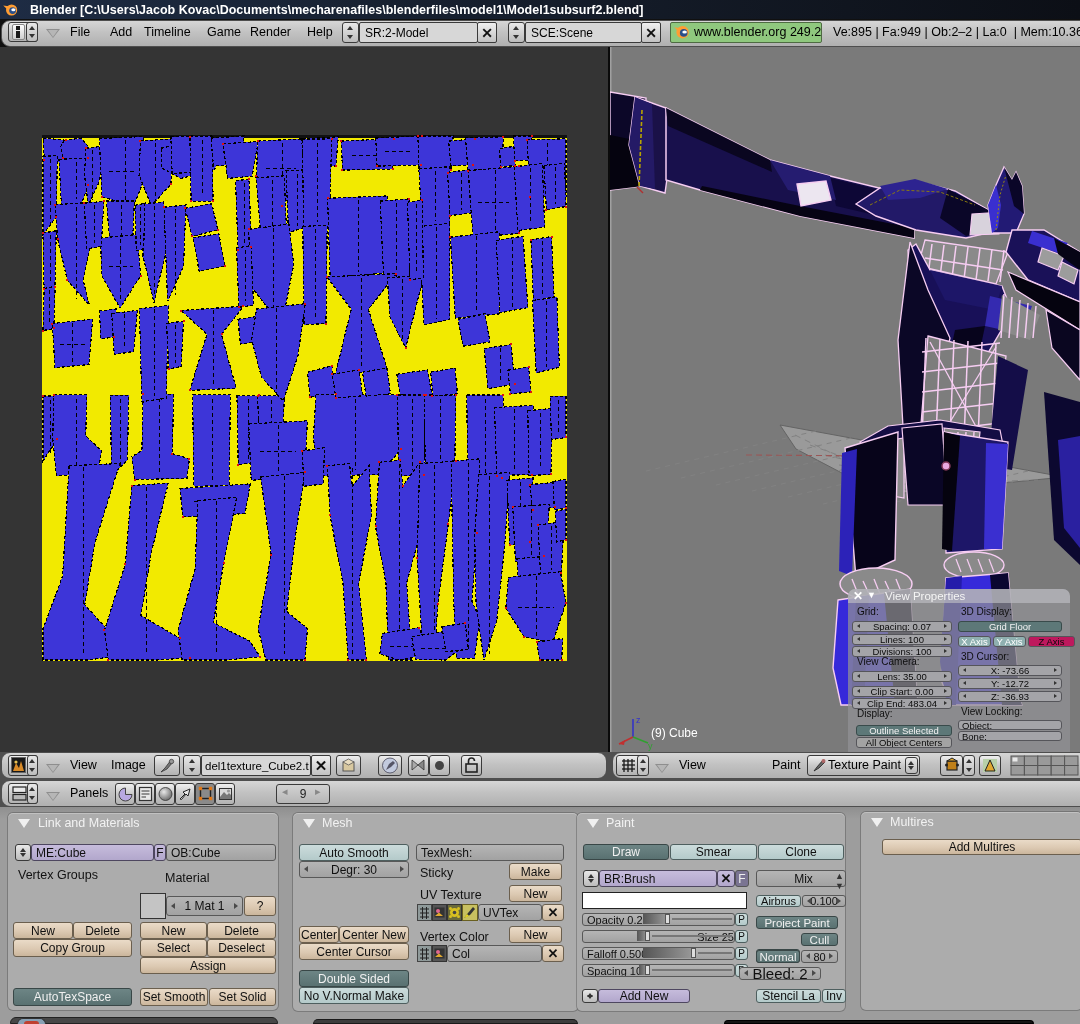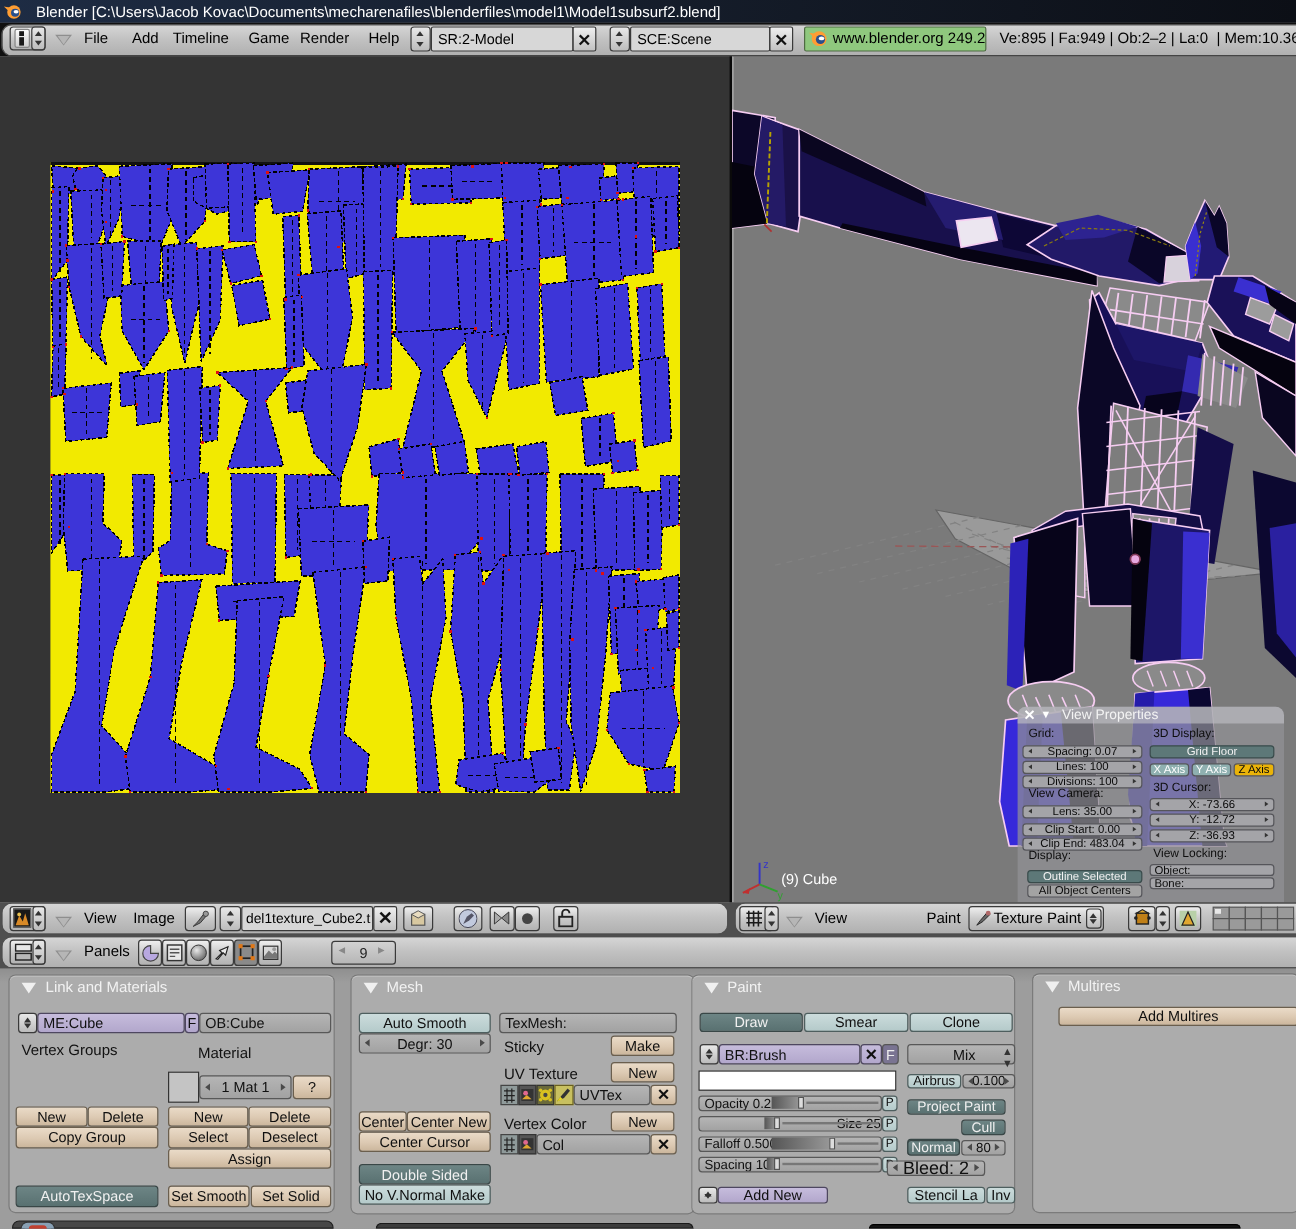--- a/index.html
+++ b/index.html
@@ -1,21 +1,21 @@
 <!DOCTYPE html>
 <html><head><meta charset="utf-8"><style>
 *{margin:0;padding:0;box-sizing:border-box}
 html,body{width:1080px;height:1024px;overflow:hidden;background:#9b9b9b;
 font-family:"Liberation Sans",sans-serif;}
 #root{position:absolute;top:0;left:0;width:1080px;height:1024px}
 .abs{position:absolute}
 
 #titlebar{left:0;top:0;width:1080px;height:19px;
 background:linear-gradient(to right,#1e2c44 0%,#17202f 40%,#0c0f16 100%);
-color:#fff;font-weight:normal;font-size:12.5px;line-height:19px}
+color:#fff;font-weight:bold;font-size:12.5px;line-height:19px}
 #titlebar .txt{position:absolute;left:30px;top:0.5px;letter-spacing:0px}
 
 .hdr{background:linear-gradient(to bottom,#d6d6d6 0%,#c2c2c2 45%,#b0b0b0 100%);
 border:1px solid #4e4e4e;border-radius:9px;}
 .menutxt{color:#000;font-size:12.5px;white-space:nowrap}
 
 .hbtn{position:absolute;background:linear-gradient(to bottom,#efefef,#c9c9c9 50%,#b2b2b2);
 border:1px solid #3a3a3a;border-radius:3px}
 .hfield{position:absolute;background:#d7d7d7;border:1px solid #3a3a3a;color:#000;
 font-size:12px;border-radius:2px}
@@ -618,21 +618,21 @@
  <div class="vb num abs" style="left:4px;top:82px;width:100px;height:11px">Lens: 35.00</div>
  <div class="vb num abs" style="left:4px;top:97px;width:100px;height:11px">Clip Start: 0.00</div>
  <div class="vb num abs" style="left:4px;top:109px;width:100px;height:11px">Clip End: 483.04</div>
  <span class="lblv abs" style="left:9px;top:119px">Display:</span>
  <div class="vb abs" style="left:8px;top:136px;width:96px;height:11px;background:#5d7878;color:#f2f2f2;border-color:#394b4b">Outline Selected</div>
  <div class="vb abs" style="left:8px;top:148px;width:96px;height:11px;background:#a3a3a3">All Object Centers</div>
  <span class="lblv abs" style="left:113px;top:17px">3D Display:</span>
  <div class="vb abs" style="left:110px;top:32px;width:104px;height:11px;background:#5d7878;color:#f2f2f2;border-color:#394b4b">Grid Floor</div>
  <div class="vb abs" style="left:110px;top:47px;width:33px;height:11px;background:#8fb0b0;color:#fff">X Axis</div>
  <div class="vb abs" style="left:145px;top:47px;width:33px;height:11px;background:#8fb0b0;color:#fff">Y Axis</div>
- <div class="vb abs" style="left:180px;top:47px;width:34px;height:11px;background:#eab308">Z Axis</div>
+ <div class="vb abs" style="left:180px;top:47px;width:47px;height:11px;background:#be185d">Z Axis</div>
  <span class="lblv abs" style="left:113px;top:62px">3D Cursor:</span>
  <div class="vb num abs" style="left:110px;top:76px;width:104px;height:11px">X: -73.66</div>
  <div class="vb num abs" style="left:110px;top:89px;width:104px;height:11px">Y: -12.72</div>
  <div class="vb num abs" style="left:110px;top:102px;width:104px;height:11px">Z: -36.93</div>
  <span class="lblv abs" style="left:113px;top:117px">View Locking:</span>
  <div class="vb abs" style="left:110px;top:131px;width:104px;height:10px;text-align:left;padding-left:3px">Object:</div>
  <div class="vb abs" style="left:110px;top:142px;width:104px;height:10px;text-align:left;padding-left:3px">Bone:</div>
 </div>
 </div>
 

